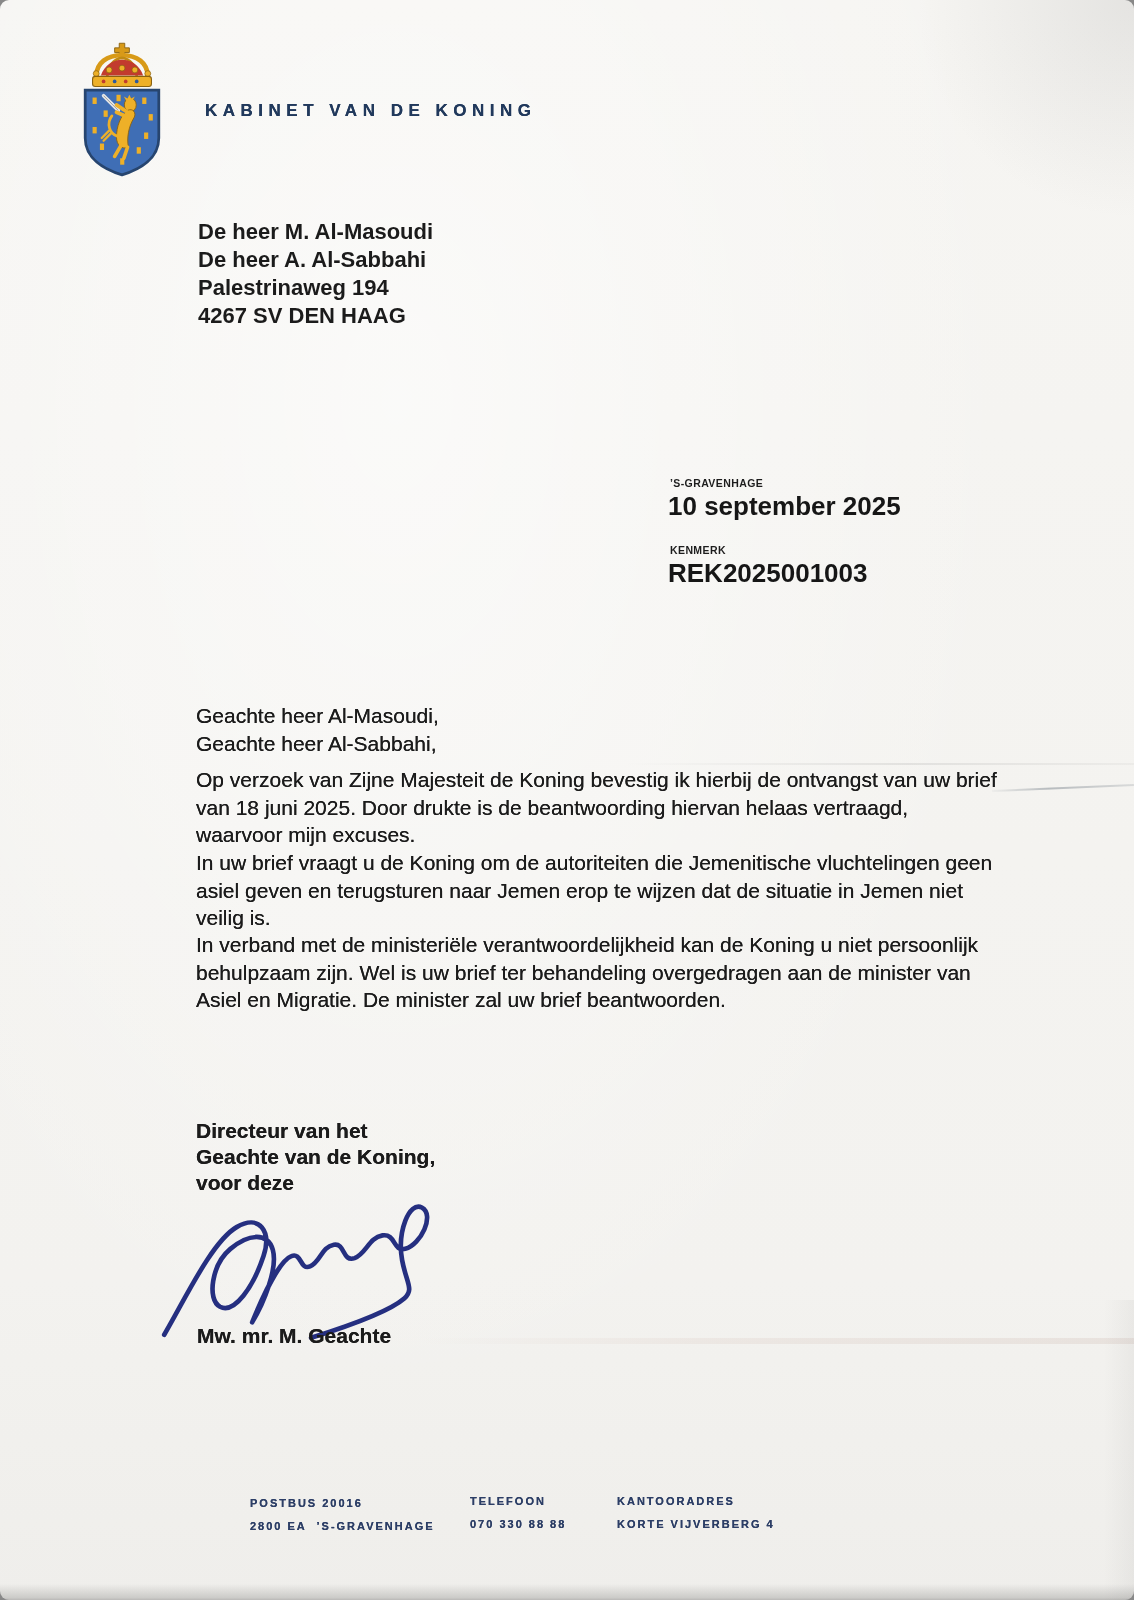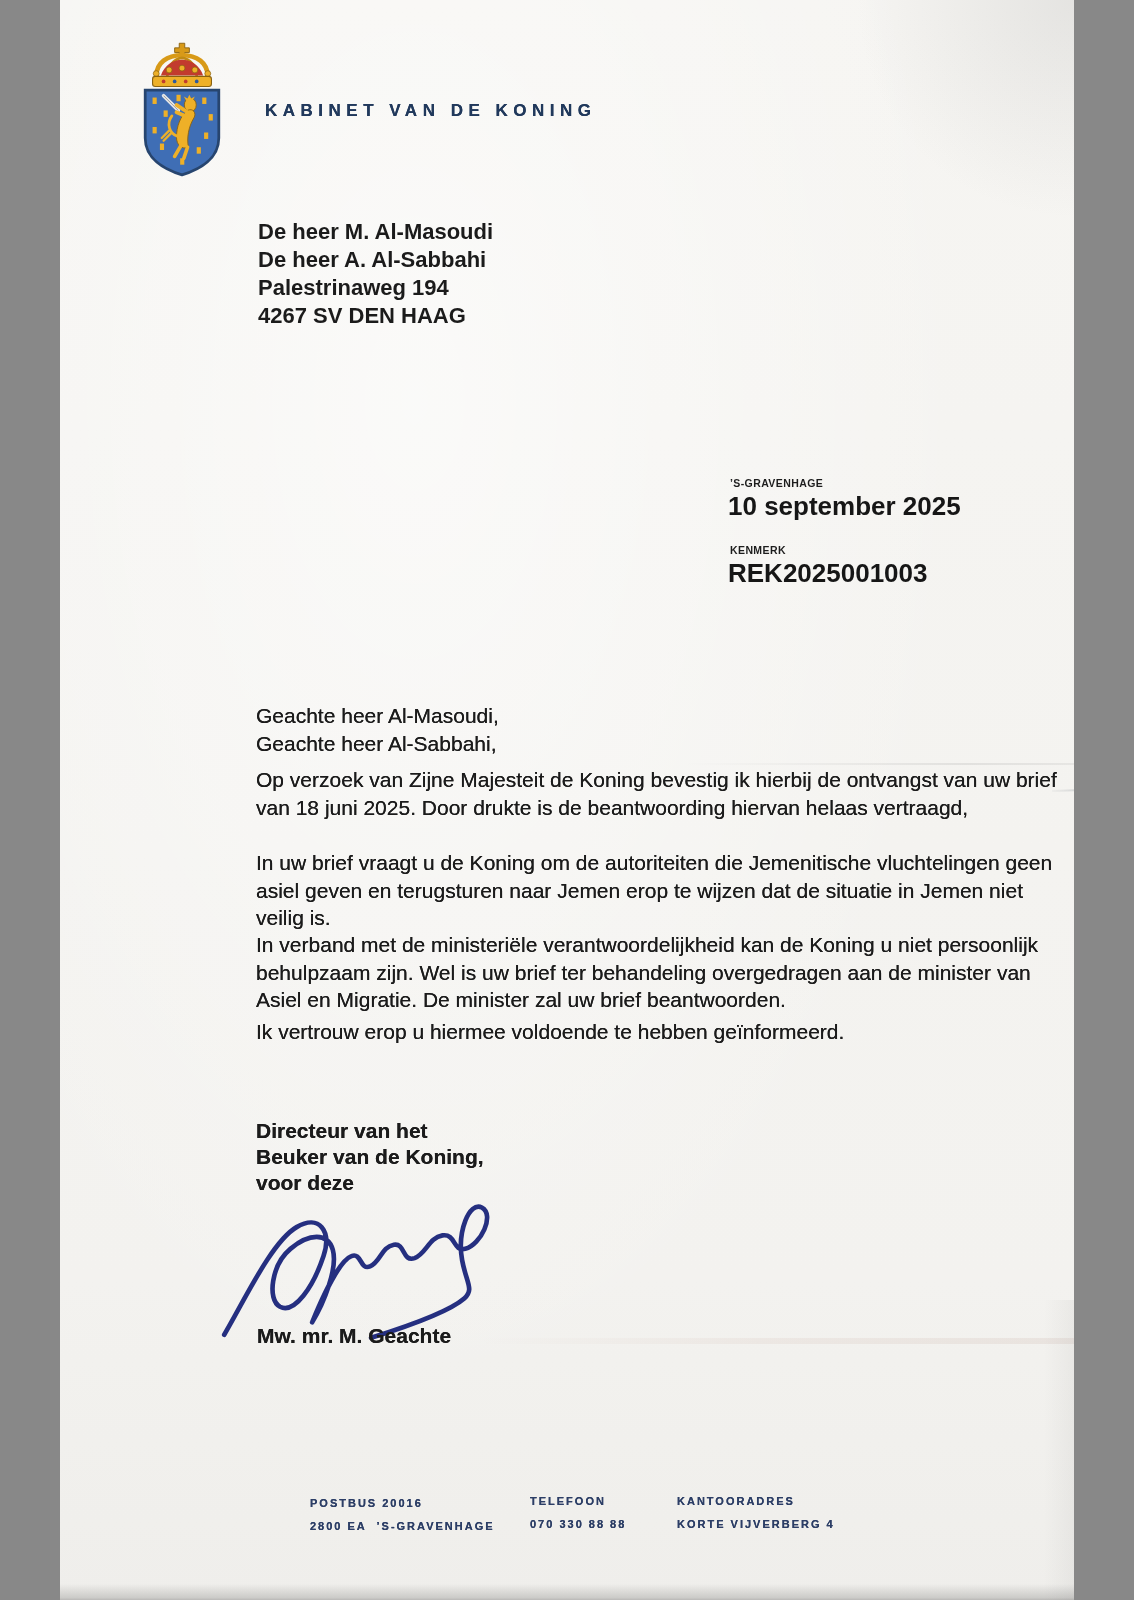--- a/index.html
+++ b/index.html
@@ -1,26 +1,27 @@
 <!DOCTYPE html>
 <html><head>
 <meta charset="utf-8">
 <style>
   html,body{margin:0;padding:0;background:#888;}
   .page{
     position:relative;
-    width:1014px;height:1600px;
+    width:1134px;height:1600px;
     margin:0 auto;
     background:#f4f3f0;
     background-image:
       radial-gradient(ellipse at 35% 25%, rgba(255,255,255,0.55), rgba(255,255,255,0) 60%),
       linear-gradient(180deg,#f6f5f2 0%, #f3f2ef 80%, #efeeeb 100%);
     overflow:hidden;
     font-family:"Liberation Sans", sans-serif;
     color:#1b1b1b;
+    border-radius:9px;
   }
   
   .coa{position:absolute;left:76px;top:42px;}
   .org-title{
     position:absolute;left:205px;top:101px;
     font-size:17px;font-weight:700;letter-spacing:5.5px;
     color:#21395c;
     text-shadow:0 0 0.6px #21395c;
   }
   
@@ -162,41 +163,39 @@
   <div class="meta-value ref-value">REK2025001003</div>
 
   <div class="salutation bodytext">
     <div>Geachte heer Al-Masoudi,</div>
     <div>Geachte heer Al-Sabbahi,</div>
   </div>
 
   <div class="para para1 bodytext">
     <div class="line">Op verzoek van Zijne Majesteit de Koning bevestig ik hierbij de ontvangst van uw brief</div>
     <div class="line">van 18 juni 2025. Door drukte is de beantwoording hiervan helaas vertraagd,</div>
+    <div class="line">waarvoor mijn excuses.</div>
   </div>
 
   <div class="para para3 bodytext">
     <div class="line">In verband met de ministeriële verantwoordelijkheid kan de Koning u niet persoonlijk</div>
     <div class="line">behulpzaam zijn. Wel is uw brief ter behandeling overgedragen aan de minister van</div>
     <div class="line">Asiel en Migratie. De minister zal uw brief beantwoorden.</div>
   </div>
 
   <div class="para para2 bodytext">
     <div class="line">In uw brief vraagt u de Koning om de autoriteiten die Jemenitische vluchtelingen geen</div>
     <div class="line">asiel geven en terugsturen naar Jemen erop te wijzen dat de situatie in Jemen niet</div>
     <div class="line">veilig is.</div>
   </div>
 
-  <div class="para para4 bodytext">
-    <div class="line">Ik vertrouw erop u hiermee voldoende te hebben geïnformeerd.</div>
-  </div>
 
   <div class="closing">
     <div>Directeur van het</div>
-    <div>Beuker van de Koning,</div>
+    <div>Geachte van de Koning,</div>
     <div>voor deze</div>
   </div>
 
   <svg class="signature" width="300" height="145" viewBox="0 0 290 140">
     <path d="M6,134 C26,100 52,44 76,30 C98,17 110,34 102,58 C92,88 74,114 60,107
              C47,100 52,66 70,51 C88,36 106,35 111,52 C116,70 102,104 91,122
              C102,95 118,62 129,58 C139,54 137,72 147,68 C157,64 158,49 170,47
              C181,45 178,64 190,60 C201,56 204,40 217,38 C230,36 227,54 239,51
              C254,47 268,18 255,11 C243,5 231,34 236,62 C240,84 248,90 238,99
              C222,113 180,127 148,137" fill="none" stroke="#252f80" stroke-width="4.5" stroke-linecap="round" stroke-linejoin="round"></path>

